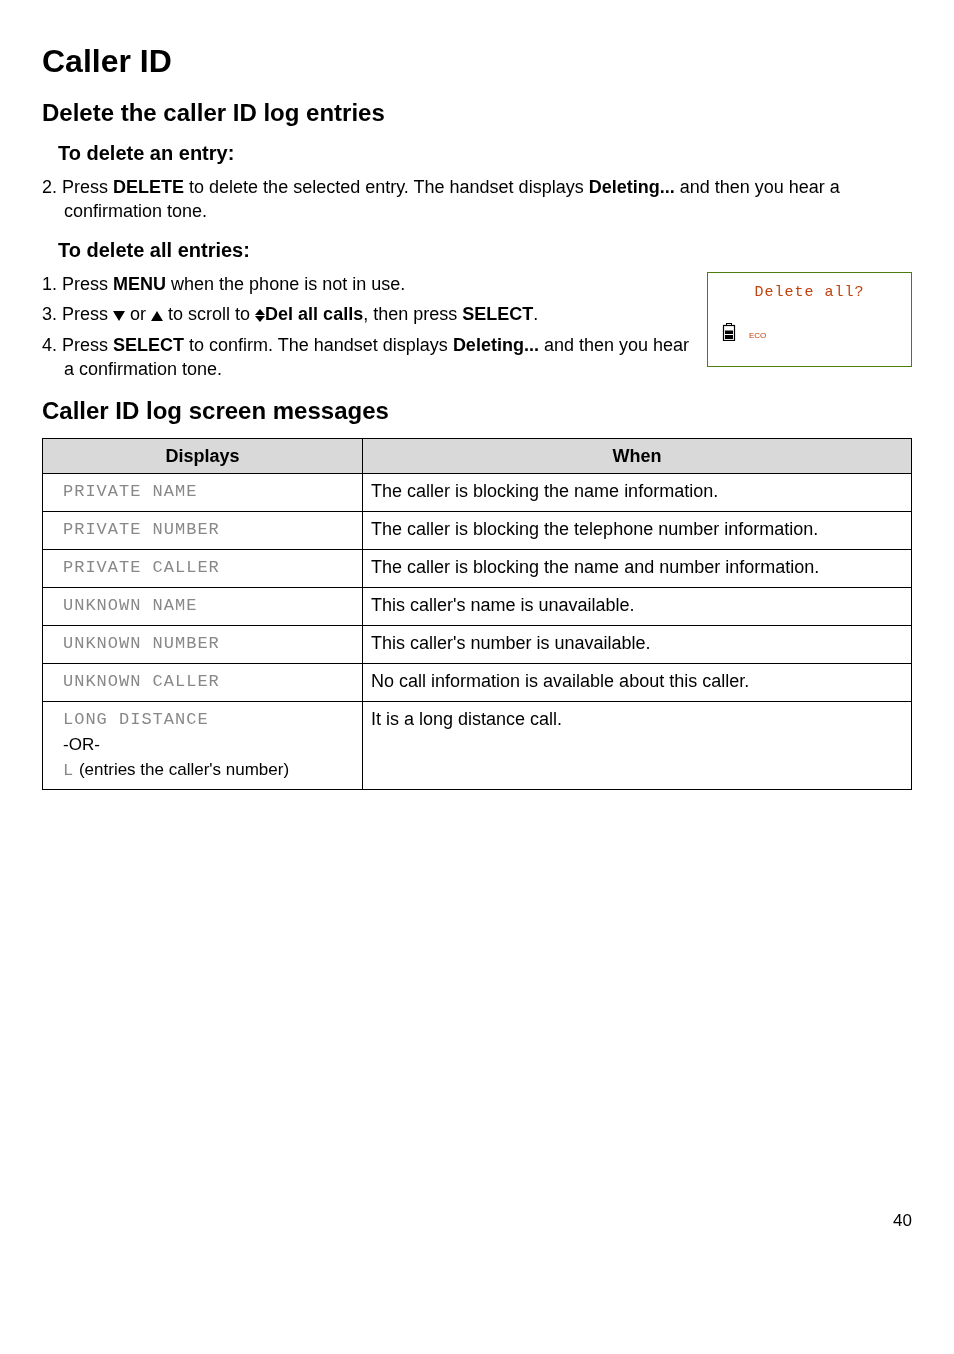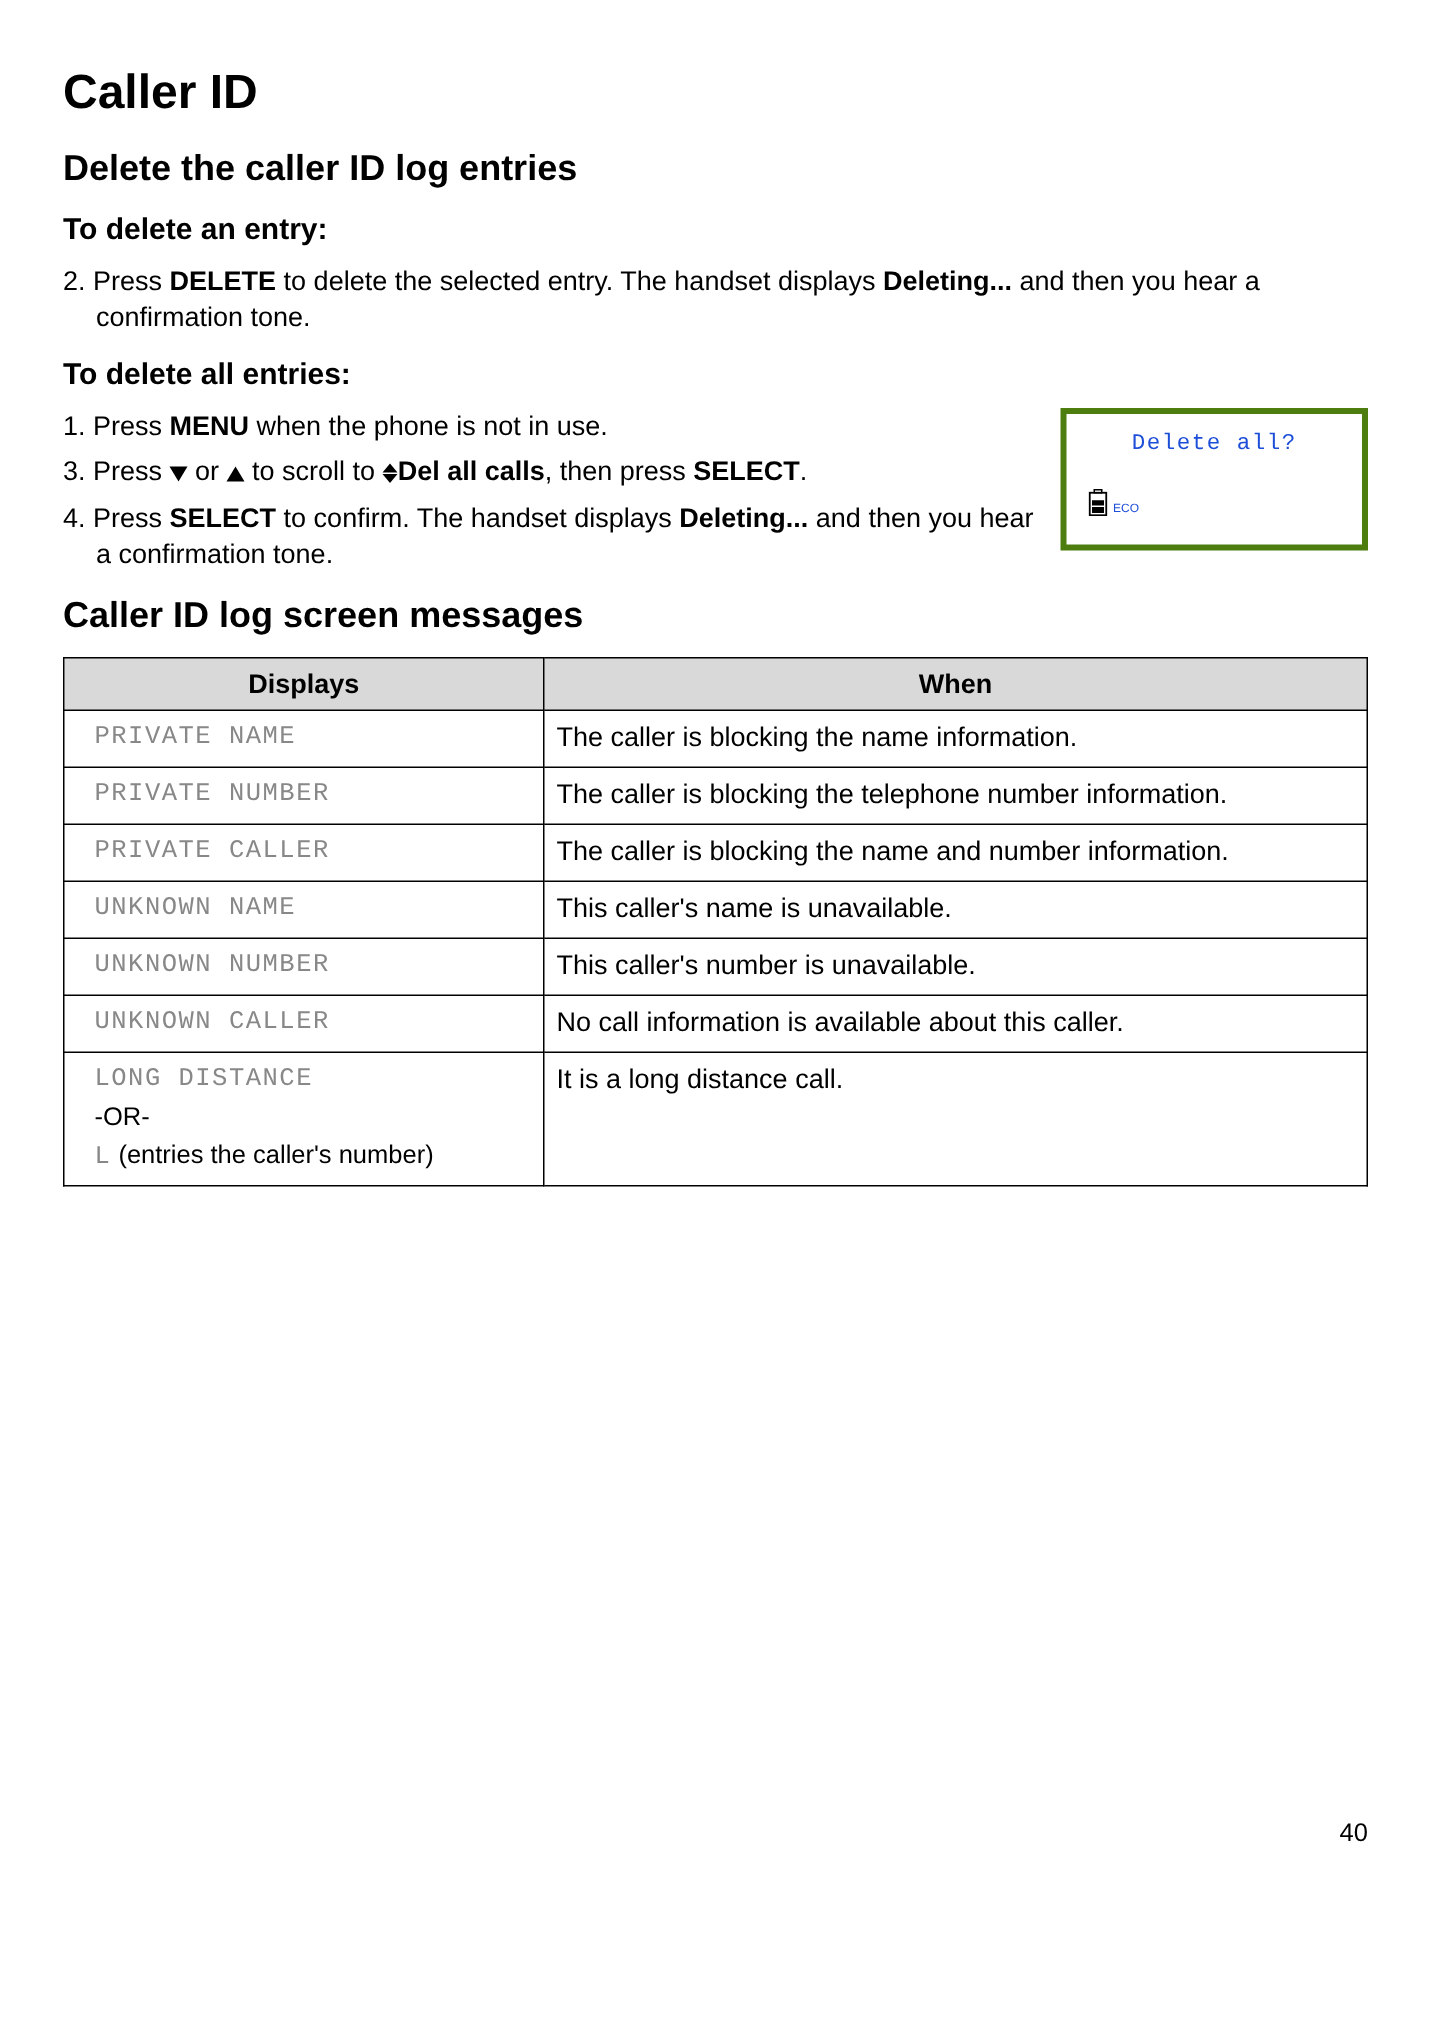--- a/index.html
+++ b/index.html
@@ -17,21 +17,21 @@
     margin: 0 0 14px 0;
   }
   h2 {
     font-size: 24px;
     font-weight: bold;
     margin: 0 0 10px 0;
   }
   h3 {
     font-size: 20px;
     font-weight: bold;
-    margin: 10px 0 8px 0;
+    margin: 10px 0 8px 16px;
   }
   .content-with-panel {
     position: relative;
   }
   ol {
     margin: 4px 0 14px 0;
     padding-left: 0;
     list-style: none;
     font-size: 18px;
   }
@@ -54,30 +54,30 @@
     margin: 0 0px;
   }
   .updown .u { display:block; width:0;height:0;border-left:5px solid transparent;border-right:5px solid transparent;border-bottom:6px solid #000; margin-bottom:1px;}
   .updown .d { display:block; width:0;height:0;border-left:5px solid transparent;border-right:5px solid transparent;border-top:6px solid #000;}
   .handset-panel {
     position: absolute;
     right: 0;
     top: 0;
     width: 205px;
     height: 95px;
-    border: 4px solid #4d7c0f;
+    border: 1px solid #4d7c0f;
     padding: 10px 14px;
     font-family: "Courier New", monospace;
     font-size: 15px;
     letter-spacing: 1px;
-    color: #1d4ed8;
+    color: #c2410c;
     background: #fff;
   }
   .handset-panel .title { text-align: center; margin-bottom: 20px; }
-  .handset-panel .status { display:flex; align-items:flex-end; gap:2px; }
+  .handset-panel .status { display:flex; align-items:flex-end; gap:12px; }
   .batt-icon {
     display:inline-block;
     width:14px; height:18px;
     position: relative;
   }
   .batt-icon svg { position:absolute; left:0; top:0; }
   .eco { font-size:8px; font-family: Arial, sans-serif; letter-spacing: 0; margin-left:1px; margin-top:-2px;}
   .ol-wrapper { width: 650px; }
   .ol-wrapper-full { width: 100%; }
   table {

